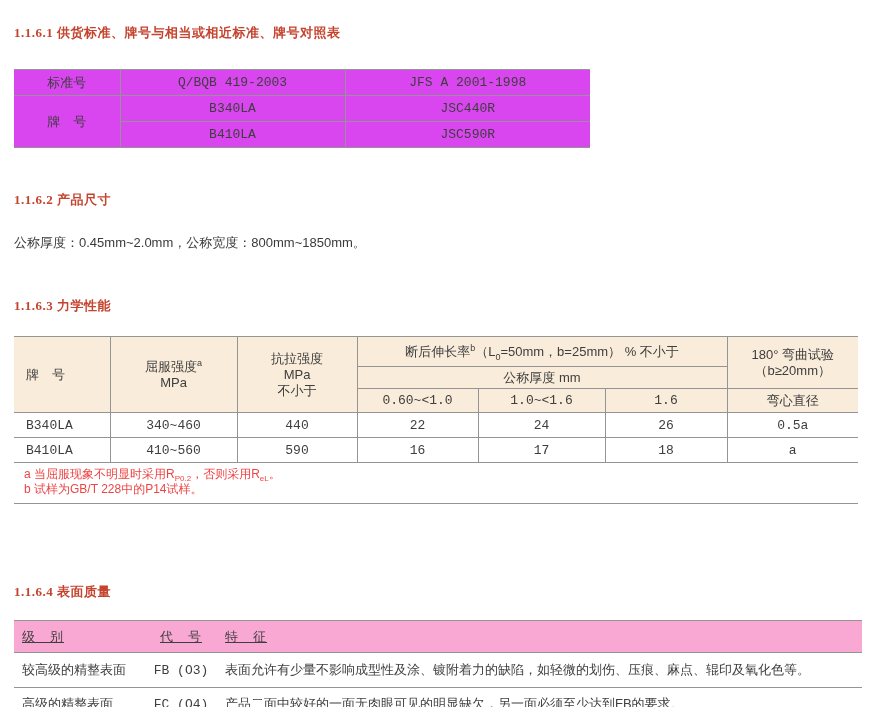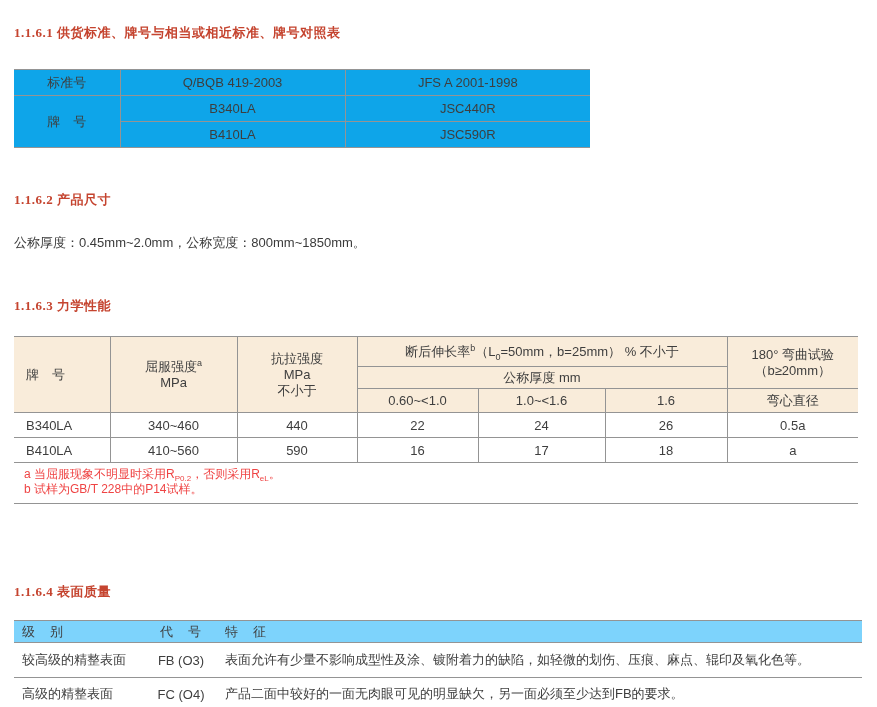--- a/index.html
+++ b/index.html
@@ -18,31 +18,31 @@
   }
   .h-1{margin-top:7px;}
   .h-2{margin-top:44px;}
   .h-3{margin-top:46px;}
   .h-4{margin-top:80px;}
 
   .body-text{
     font-size:13px;line-height:18px;margin:26px 0 0 0;color:#3a3a3a;
   }
 
-  .lat{font-family:Liberation Sans, sans-serif;}
+  .lat{font-family:Liberation Mono, monospace;}
 
   table{border-collapse:collapse;table-layout:fixed;}
   td,th{font-weight:normal;box-sizing:border-box;}
 
   
   .t1{width:576px;margin-top:28px;}
   .t1 td,.t1 th{
     border:1px solid #949494;
     font-size:13px;text-align:center;height:26px;padding:0 4px;
-    color:#3e3e3e;background:#0ea5e9;
+    color:#3e3e3e;background:#d946ef;
   }
   .edge-l{border-left:none !important;}
   .edge-r{border-right:none !important;}
 
   
   .t2{width:844px;margin-top:22px;}
   .t2 td,.t2 th{
     border:1px solid #949494;
     font-size:13px;text-align:center;padding:0 4px;color:#3e3e3e;
   }
@@ -59,21 +59,21 @@
   }
   .note{font-size:12px;line-height:15px;color:#ef4444;}
   .note sub{font-size:8px;line-height:0;}
 
   
   .t3{width:848px;margin-top:20px;}
   .t3 td,.t3 th{
     border-top:1px solid #949494;border-bottom:1px solid #949494;
     font-size:13px;text-align:left;color:#3e3e3e;padding:0 4px 0 8px;
   }
-  .t3 th{background:#7dd3fc;height:22px;letter-spacing:1px;}
+  .t3 th{background:#f9a8d4;height:32px;letter-spacing:1px;text-decoration:underline;}
   .t3 .c-code{text-align:center;padding:0;}
   .t3 .r1 td{height:35px;}
   .t3 .r2 td{height:33px;}
 </style>
 </head>
 <body>
 
 <div class="page">
 
   <h2 class="heading h-1">1.1.6.1 供货标准、牌号与相当或相近标准、牌号对照表</h2>

